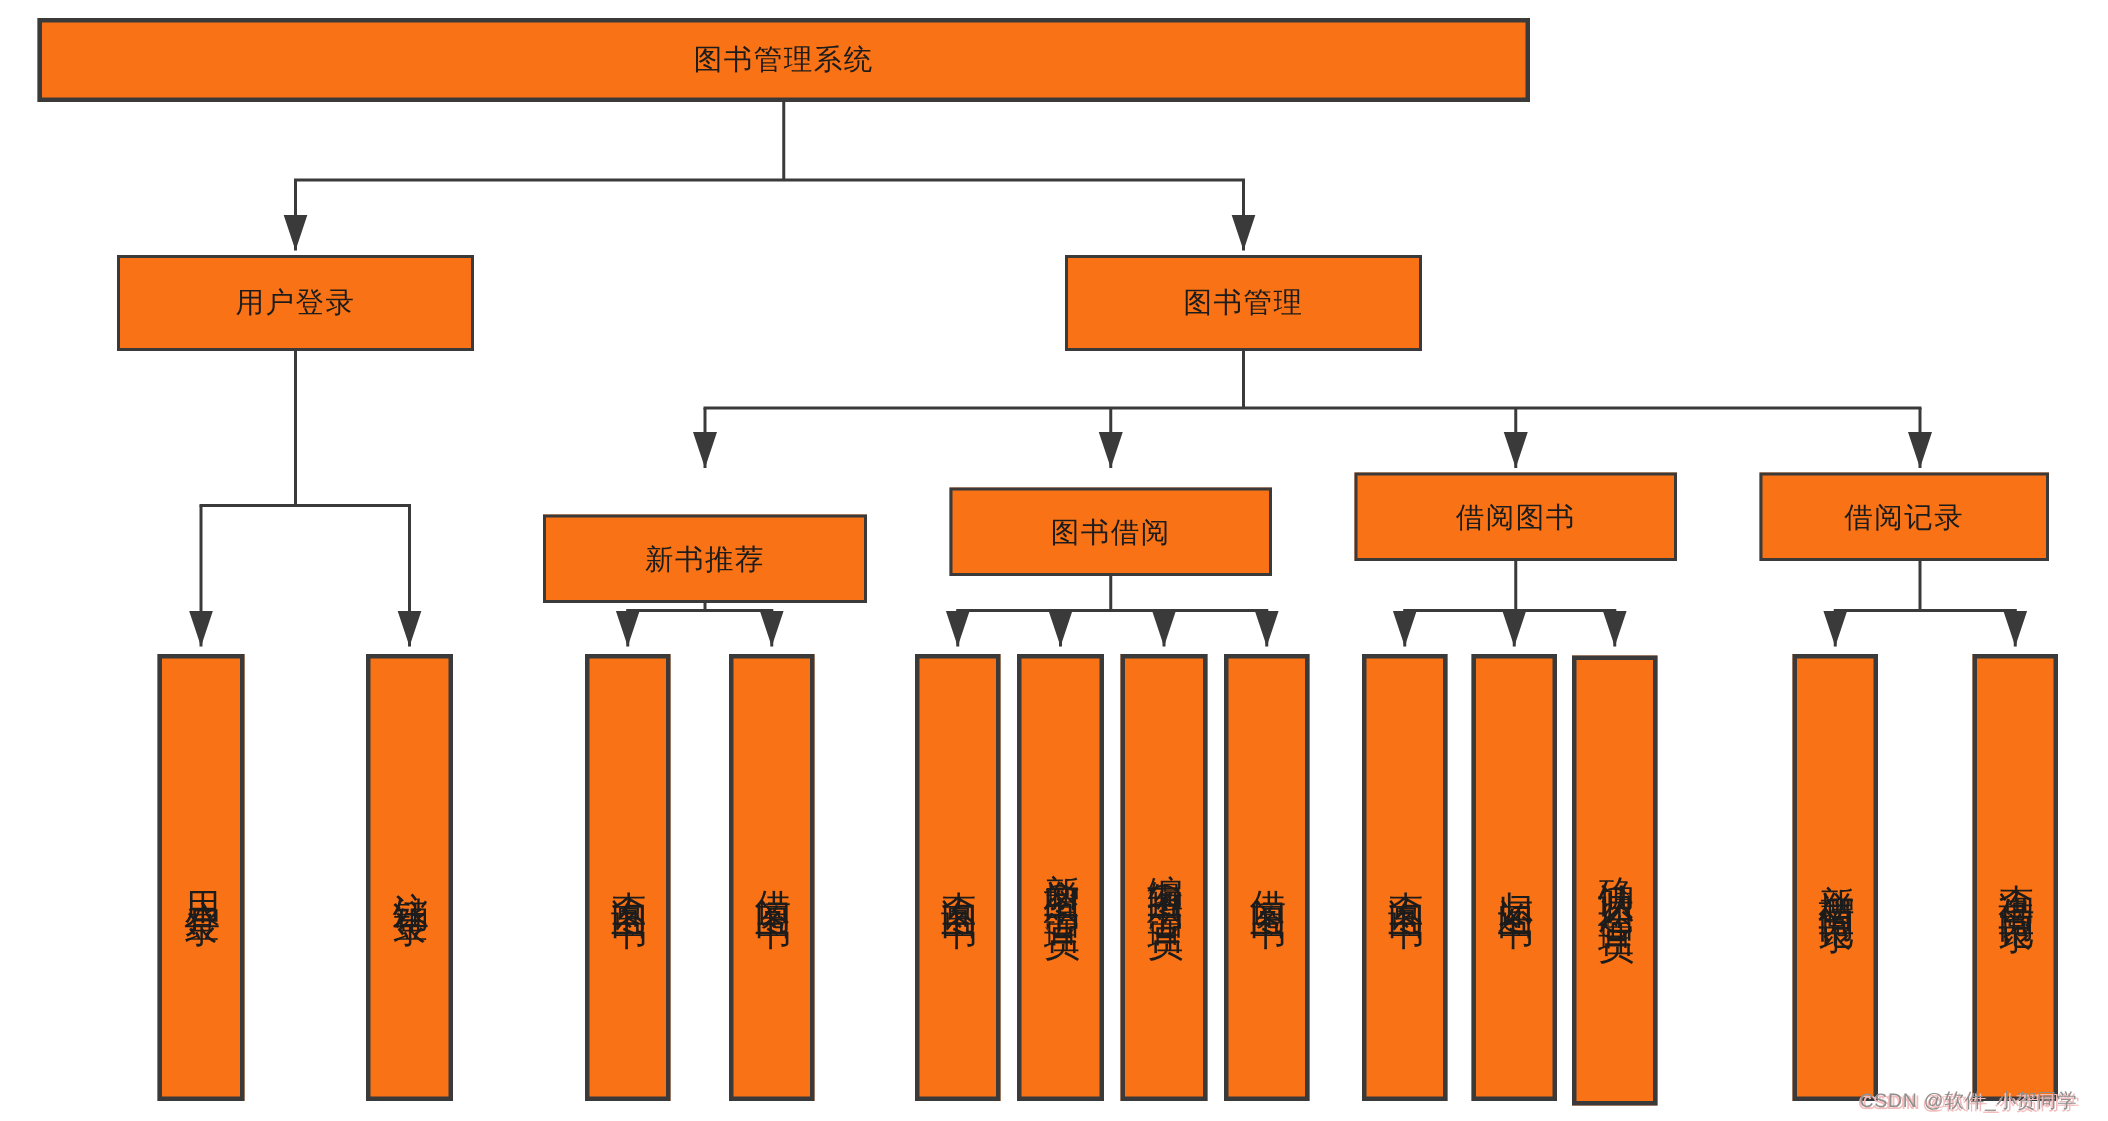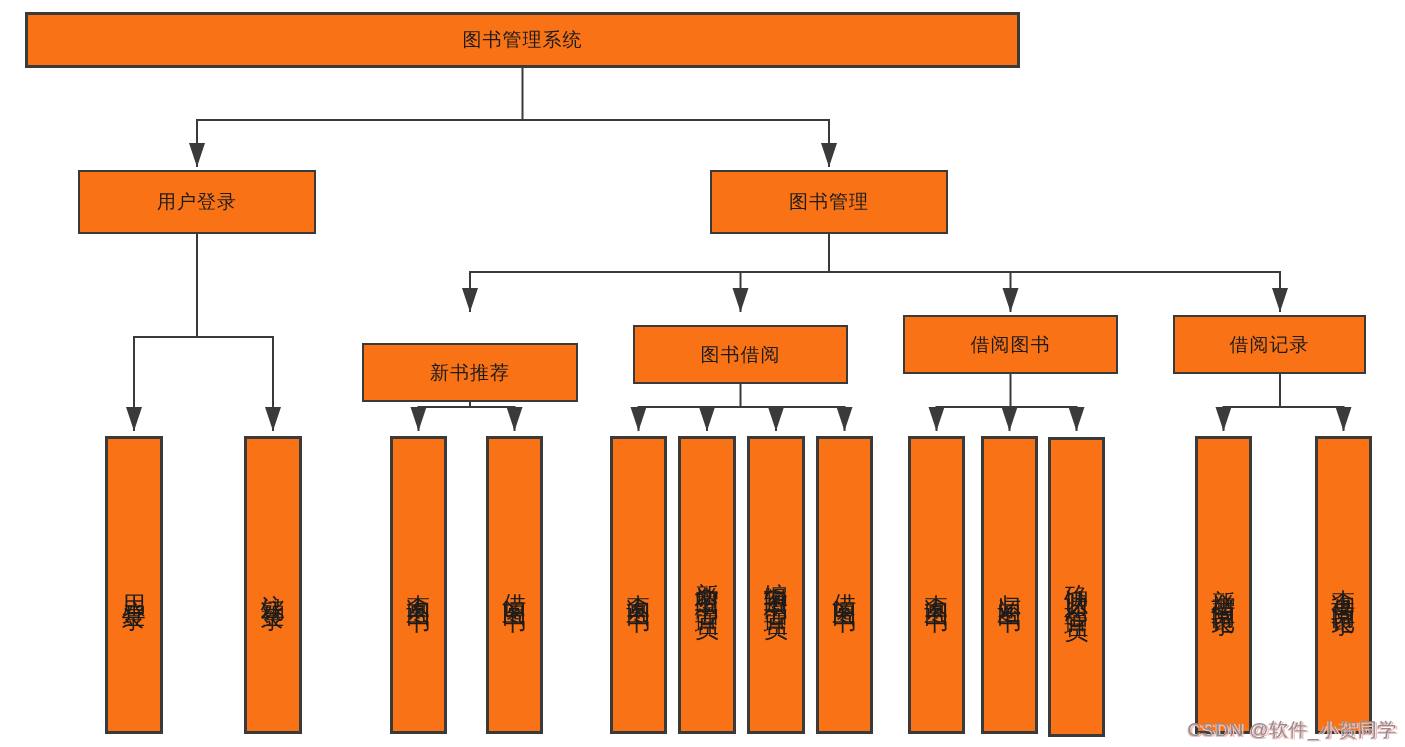--- a/index.html
+++ b/index.html
@@ -41,24 +41,24 @@
   .leaf span {
     writing-mode: vertical-rl;
     text-orientation: mixed;
     font-size: 24px;
     letter-spacing: 5px;
     line-height: 1.15;
     white-space: nowrap;
   }
   .watermark {
     position: absolute;
-    right: 8px;
+    right: 20px;
     bottom: 4px;
     z-index: 3;
-    font-size: 19px;
+    font-size: 13px;
     color: var(--wm);
     text-shadow: 2px 1px 0 var(--wm-halo), -1px 1px 0 var(--wm-halo);
     letter-spacing: 0.5px;
   }
 </style>
 </head>
 <body>
 
 <div class="canvas">
 

